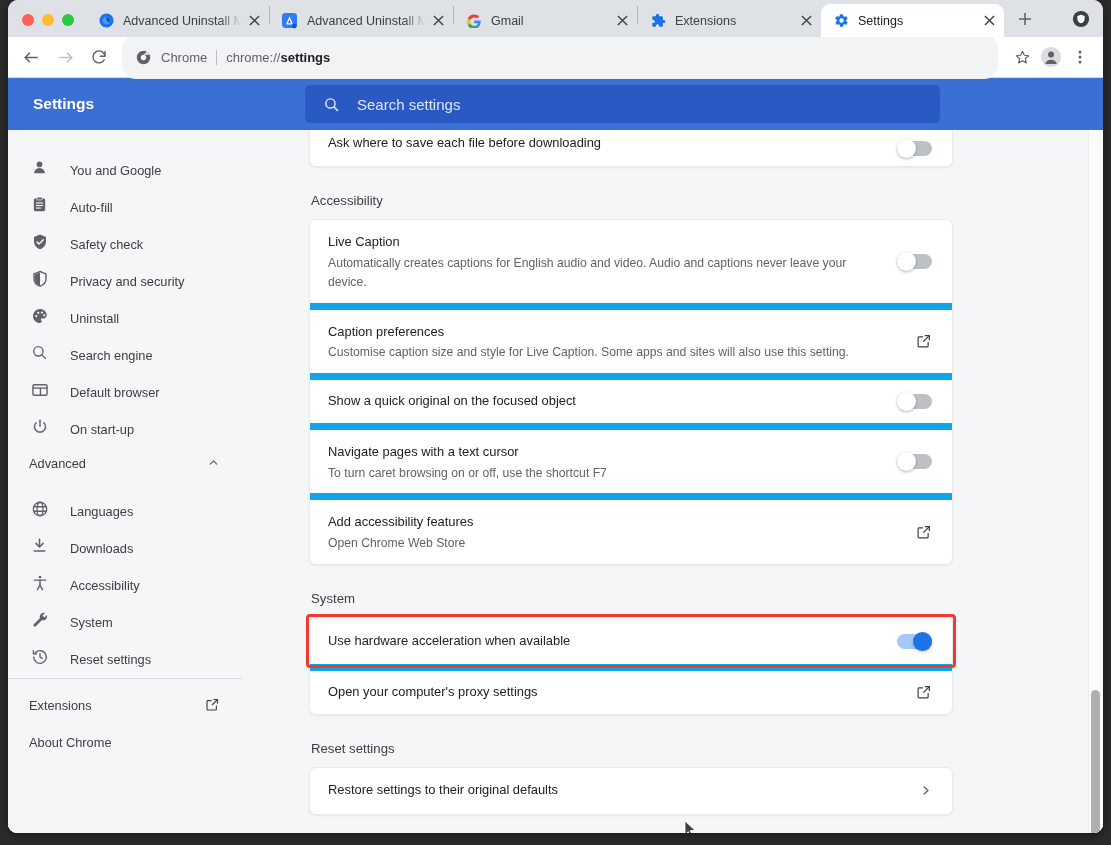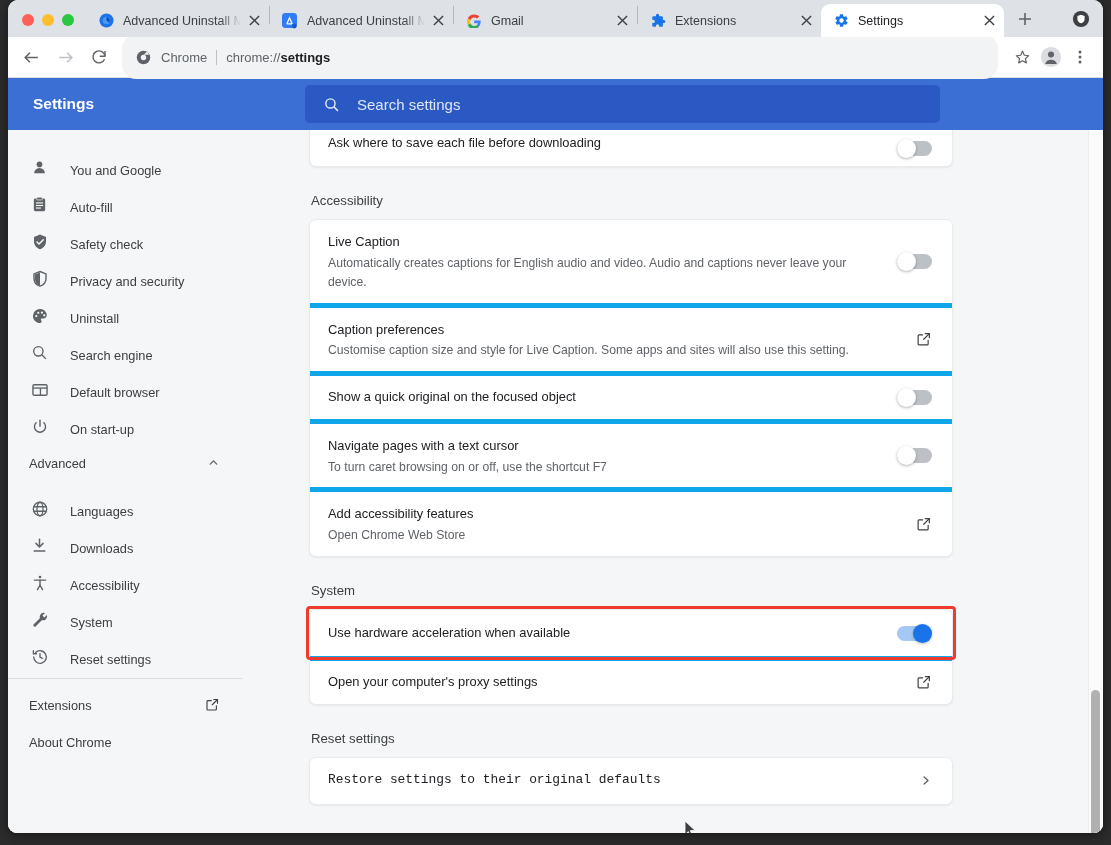--- a/index.html
+++ b/index.html
@@ -176,30 +176,30 @@
   .main {
     flex: 1; position: relative; padding-left: 67px; padding-right: 150px;
     overflow: hidden;
   }
   .card {
     background: #ffffff; border-radius: 7px;
     border: 1px solid #e8eaed;
     box-shadow: 0 1px 2px rgba(60,64,67,0.08);
     margin-bottom: 26px;
   }
-  .card.flush { margin-bottom: 0; font-family: Liberation Mono, monospace; }
+  .card.flush { margin-bottom: 0; }
   .section-title {
     font-size: 13.2px; color: #3c4043;
     margin: 0 0 11px 2px;
   }
   .row {
     display: flex; align-items: center;
     padding: 0 20px 0 18px;
     min-height: 48px;
-    border-top: 5px solid #0ea5e9;
+    border-top: 7px solid #0ea5e9;
   }
   .row:first-child { border-top: none; }
   .row-text { flex: 1; padding: 13px 18px 11px 0; }
   .row-title { font-size: 12.9px; color: #202124; line-height: 1.45; }
   .row-sub {
     font-size: 12.2px; color: #5f6368; line-height: 1.55; margin-top: 2px;
     max-width: 520px;
   }
   .row.single { min-height: 46px; }
   .row.single .row-text { padding: 12px 18px 12px 0; }

